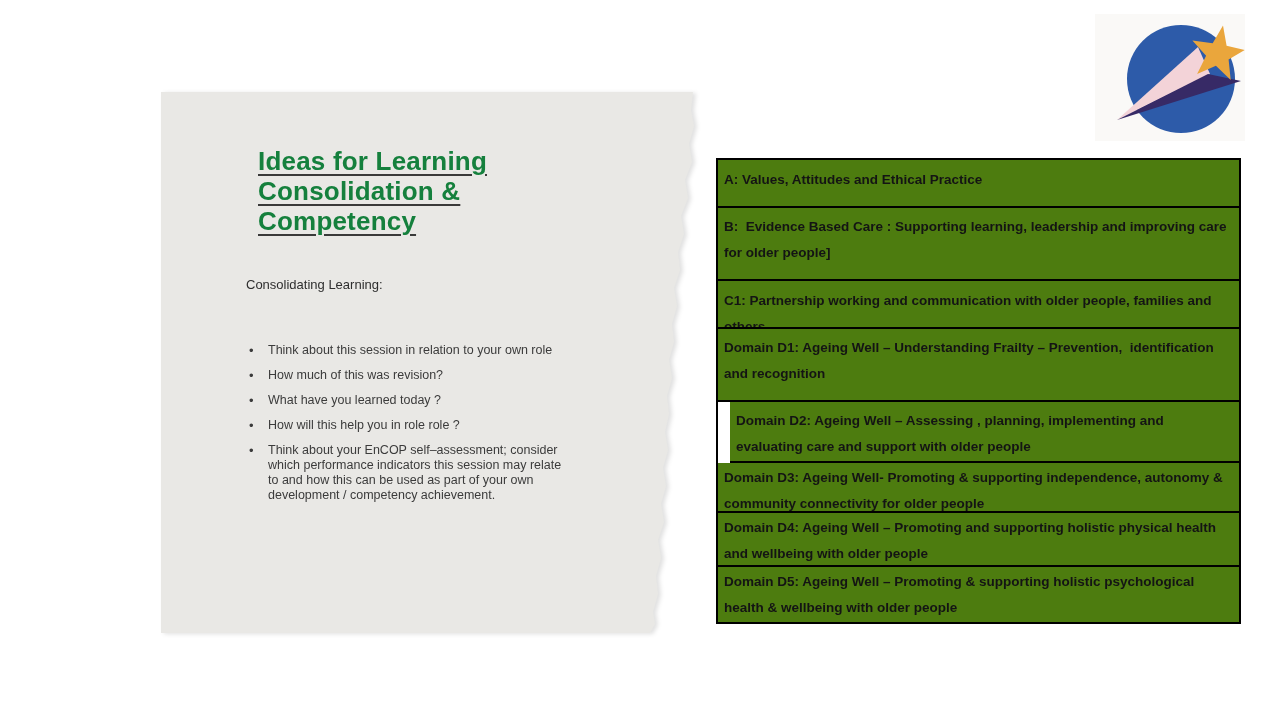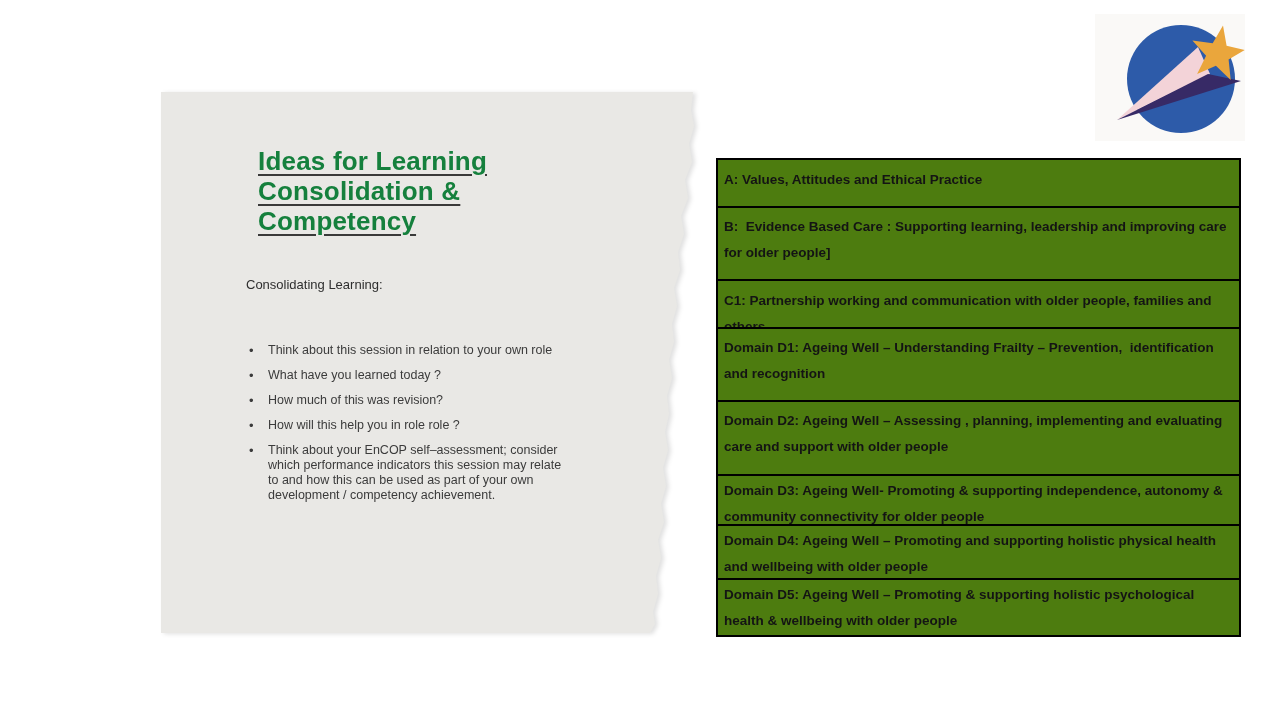--- a/index.html
+++ b/index.html
@@ -102,21 +102,21 @@
     line-height: 26px;
     color: #141414;
     white-space: pre-wrap;
     overflow: hidden;
   }
   .ct-row:last-child { border-bottom: none; }
   .ct-row:nth-child(1) { height: 48px; padding-top: 7px; }
   .ct-row:nth-child(2) { height: 73px; }
   .ct-row:nth-child(3) { height: 48px; padding-top: 7px; }
   .ct-row:nth-child(4) { height: 73px; }
-  .ct-row:nth-child(5) { height: 74px; }
+  .ct-row:nth-child(5) { height: 61px; margin-left: 12px; }
   .ct-row:nth-child(6) { height: 50px; padding-top: 2px; }
   .ct-row:nth-child(7) { height: 54px; padding-top: 2px; }
   .ct-row:nth-child(8) { height: 55px; padding-top: 2px; }
 
   
   .logo-box {
     position: absolute;
     left: 1095px; top: 14px;
     width: 150px; height: 127px;
     background: #faf9f7;
@@ -132,22 +132,22 @@
     <h1 class="slide-title">
       <span class="t-line">Ideas for Learning</span><br>
       <span class="t-line">Consolidation &amp; Competency</span><br>
     </h1>
 
     <div class="consolidating">Consolidating Learning:</div>
 
 
     <ul class="bullets">
       <li><span>Think about this session in relation to your own role</span></li>
+      <li><span>How much of this was revision?</span></li>
       <li><span>What have you learned today ?</span></li>
-      <li><span>How much of this was revision?</span></li>
       <li><span>How will this help you in role role ?</span></li>
       <li><span>Think about your EnCOP self–assessment; consider which performance indicators this session may relate to and how this can be used as part of your own development / competency achievement.</span></li>
     </ul>
 
   </div>
 </div>
 
 <div class="ctable">
   <div class="ct-row">A: Values, Attitudes and Ethical Practice</div>
   <div class="ct-row">B:  Evidence Based Care : Supporting learning, leadership and improving care for older people]</div>

